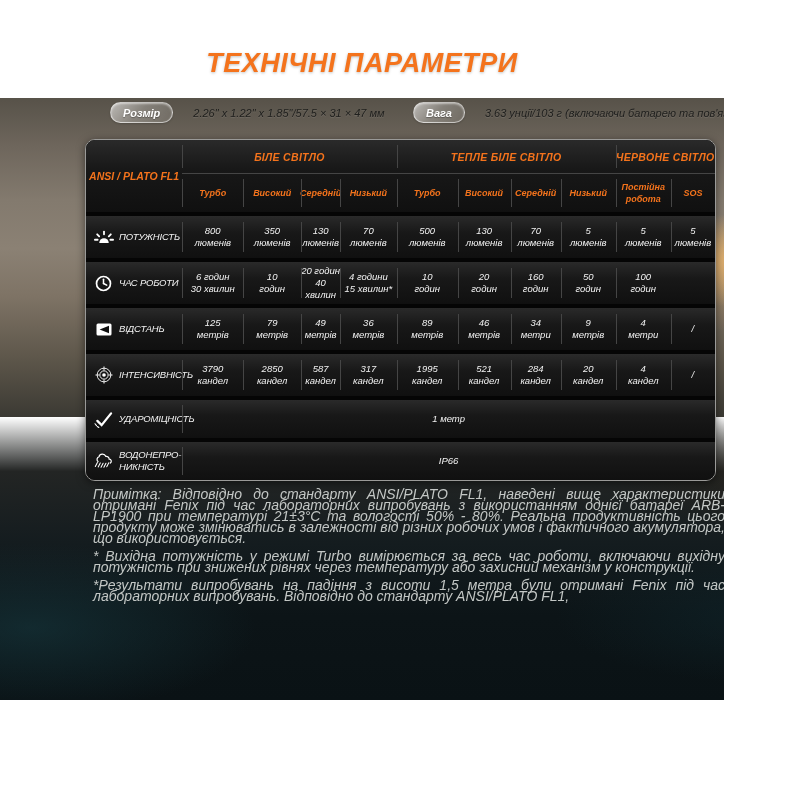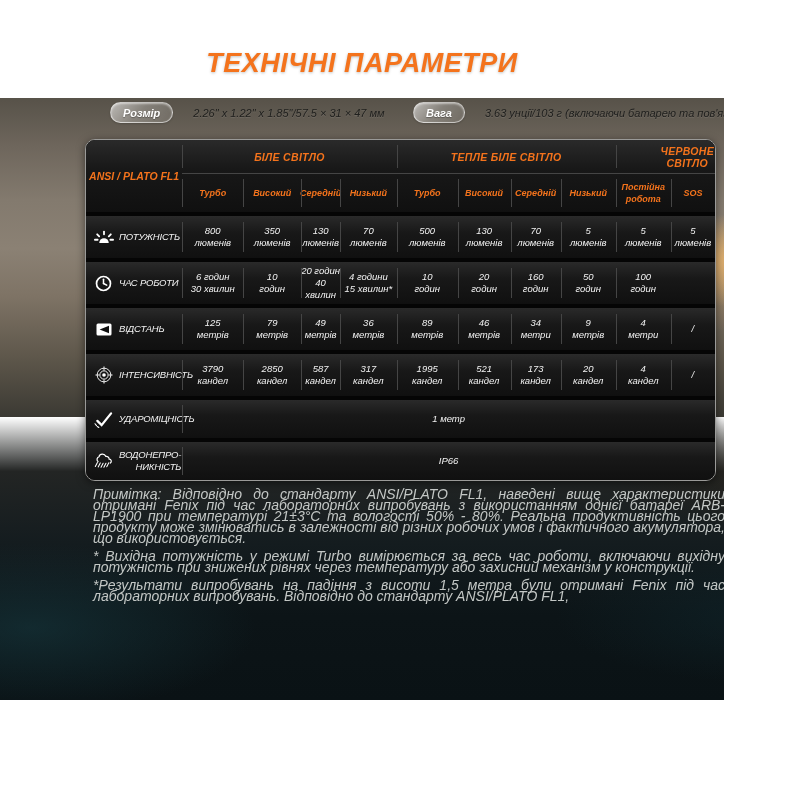--- a/index.html
+++ b/index.html
@@ -48,23 +48,23 @@
   .strip { display:grid; grid-template-columns:var(--cols);
     background:linear-gradient(180deg,#2a2a2a 0%,#181818 40%,#101010 100%); }
   .strip.hdr { grid-template-rows:34px 38px; }
   .strip.row { height:42px; }
   .strip.row.short { height:38px; }
   .cell { display:flex; align-items:center; justify-content:center; text-align:center;
     color:#f2f2f2; font-size:9.5px; line-height:12px; white-space:pre-line; position:relative; }
   .cell.vline::before { content:""; position:absolute; left:0; top:14%; bottom:14%; width:1px; background:#454545; }
   .corner { grid-column:1; grid-row:1/3; color:var(--accent); font-weight:bold; font-size:10.5px;text-align:right; }
   .grp { font-weight:bold; font-size:10.5px; color:var(--accent); border-bottom:1px solid #454545; letter-spacing:.3px; }
-  .g1 { grid-column:2/6; grid-row:1; } .g2 { grid-column:6/10; grid-row:1; } .g3 { grid-column:10/12; grid-row:1;padding-left:44px; }
+  .g1 { grid-column:2/6; grid-row:1; } .g2 { grid-column:6/10; grid-row:1; } .g3 { grid-column:10/12; grid-row:1; }
   .mode { grid-row:2; font-weight:bold; font-size:9px; color:var(--accent); }
-  .rowlabel { justify-content:flex-start; padding-left:7px; gap:5px; text-align:right; font-size:9.5px; letter-spacing:-.2px; }
+  .rowlabel { justify-content:flex-start; padding-left:7px; gap:5px; text-align:left; font-size:9.5px; letter-spacing:-.2px; }
   .rowlabel .ic { flex:0 0 auto; display:flex; align-items:center; justify-content:center; width:21px; }
   .spanval { grid-column:2/12; }
   .val { font-size:9.5px; }
 
   .notes { position:absolute; left:93px; top:489px; width:632px; color:#c3c7c5; font-size:14px; line-height:11px; text-align:justify; }
   .notes p { margin-bottom:7px; }
 </style>
 </head>
 <body>
 
@@ -225,21 +225,21 @@
       <div class="cell val vline">2850
 кандел</div>
       <div class="cell val vline">587
 кандел</div>
       <div class="cell val vline">317
 кандел</div>
       <div class="cell val vline">1995
 кандел</div>
       <div class="cell val vline">521
 кандел</div>
-      <div class="cell val vline">173
+      <div class="cell val vline">284
 кандел</div>
       <div class="cell val vline">20
 кандел</div>
       <div class="cell val vline">4
 кандел</div>
       <div class="cell val vline">/</div>
     </div>
 
     <div class="strip row short">
       <div class="cell rowlabel">

